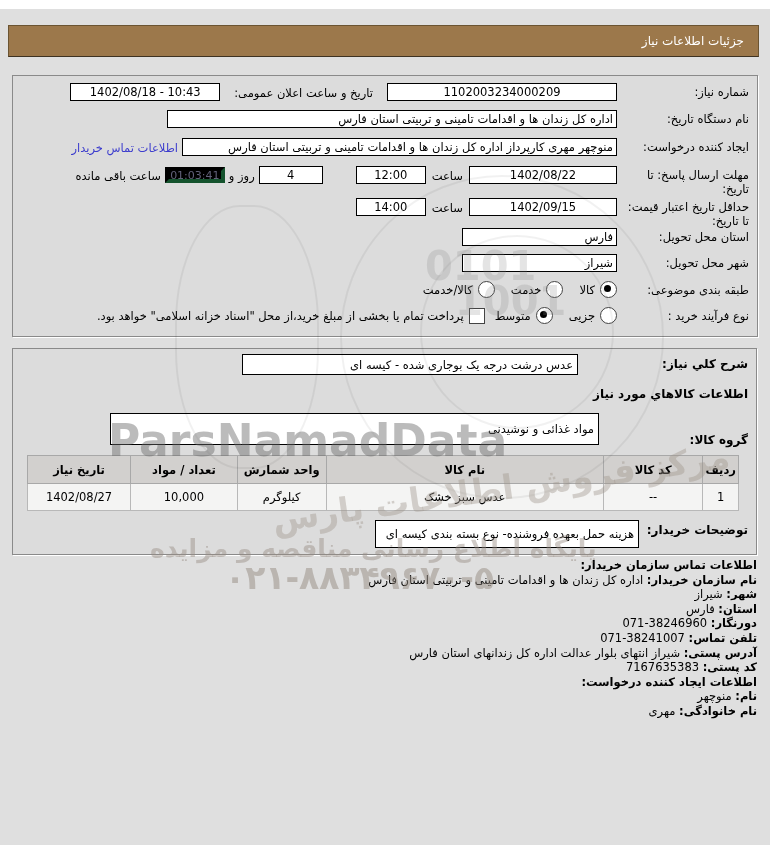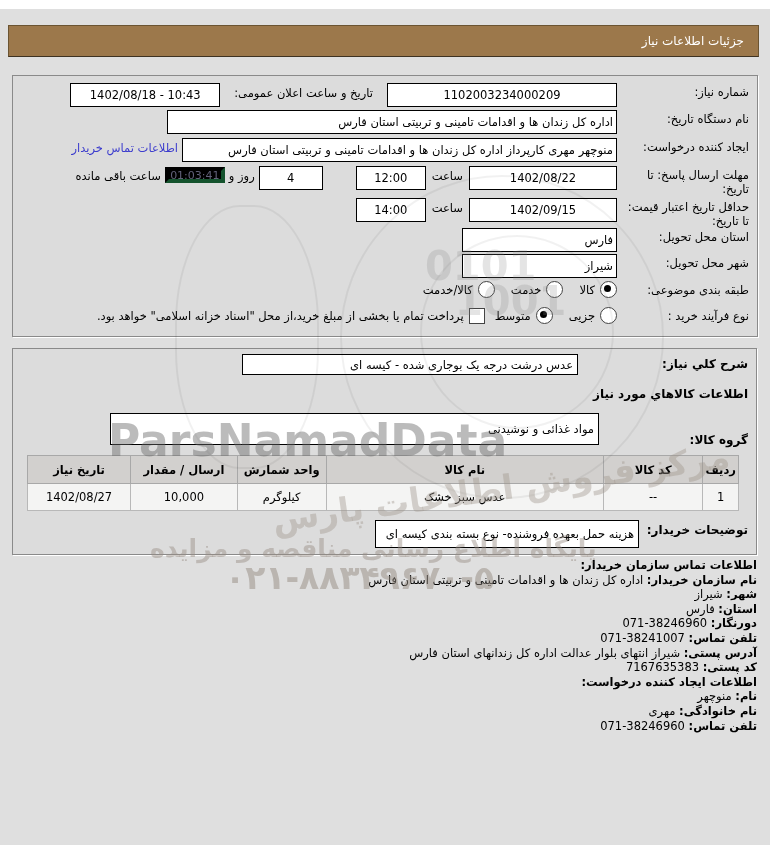--- a/index.html
+++ b/index.html
@@ -16,21 +16,21 @@
   .panel{position:absolute;background:#dcdcdc;border:1px solid #8a8a8a;box-sizing:border-box;
          box-shadow:1px 1px 0 #ffffff;}
   #panel1{left:12px;top:75px;width:746px;height:262px;}
   #panel2{left:12px;top:348px;width:745px;height:207px;}
 
   
   .row{position:absolute;right:0;left:0;display:flex;direction:rtl;align-items:flex-start;padding-right:8px;}
   .row.center{align-items:center;}
   .lbl{width:128px;flex:none;font-size:11.5px;line-height:14px;padding-top:2px;padding-left:4px;}
   .slbl{font-size:11.5px;line-height:14px;padding-top:3px;margin:0 6px;flex:none;}
-  .ibox{box-sizing:border-box;border:1px solid #000;background:#fff;height:24px;font-size:11.5px;
+  .ibox{box-sizing:border-box;border:1px solid #000;background:#fff;height:18px;font-size:11.5px;
         display:flex;align-items:center;flex:none;padding:0 3px;overflow:hidden;}
   .ibox.num{direction:ltr;justify-content:center;}
   .ibox.rtlval{direction:rtl;justify-content:flex-start;white-space:nowrap;}
   .cdown{box-sizing:border-box;border:4px solid #14532d;border-style:inset;background:#000000;height:16px;
          font-size:11px;color:#62627a;display:flex;align-items:center;justify-content:center;
          direction:ltr;flex:none;margin-top:1px;}
   .link{color:#3c3ccd;font-size:11.5px;padding-top:3px;margin-right:4px;cursor:pointer;flex:none;}
 
   
   .radio{width:15px;height:15px;border-radius:50%;border:1px solid #444;background:#fff;flex:none;
@@ -164,21 +164,21 @@
         <col style="width:12.5%">
           <col style="width:15%">
           <col style="width:14.5%">
       </colgroup>
       <thead>
         <tr>
           <th>ردیف</th>
           <th>کد کالا</th>
           <th>نام کالا</th>
           <th>واحد شمارش</th>
-          <th>ارسال / مقدار</th>
+          <th>تعداد / مواد</th>
           <th>تاریخ نیاز</th>
         </tr>
       </thead>
       <tbody>
         <tr>
           <td>1</td>
           <td>--</td>
           <td>عدس سبز خشک</td>
           <td>کیلوگرم</td>
           <td class="cnum">10,000</td>
@@ -196,21 +196,20 @@
     <div><b>نام سازمان خریدار:</b> <span>اداره کل زندان ها و اقدامات تامینی و تربیتی استان فارس</span></div>
     <div><b>شهر:</b> <span>شیراز</span></div>
     <div><b>استان:</b> <span>فارس</span></div>
     <div><b>دورنگار:</b> <span>38246960-071</span></div>
     <div><b>تلفن تماس:</b> <span>38241007-071</span></div>
     <div><b>آدرس پستی:</b> <span>شیراز انتهای بلوار عدالت اداره کل زندانهای استان فارس</span></div>
     <div><b>کد پستی:</b> <span>7167635383</span></div>
     <div class="b">اطلاعات ایجاد کننده درخواست:</div>
     <div><b>نام:</b> <span>منوچهر</span></div>
     <div><b>نام خانوادگی:</b> <span>مهری</span></div>
-    <div><b>تلفن تماس:</b> <span>38246960-071</span></div>
   </div>
 
   <div class="wm wm-ring" id="ring1"></div>
   <div class="wm wm-ring" id="ring2"></div>
   <div class="wm wm-ring" id="ring3"></div>
   <div class="wm wm-d1">0101</div>
   <div class="wm wm-d2">1001</div>
   <div class="wm wm-brand">ParsNamadData</div>
   <div class="wm wm-fa1">مرکز فروش اطلاعات پارس</div>
   <div class="wm wm-fa2">پایگاه اطلاع رسانی مناقصه و مزایده</div>

